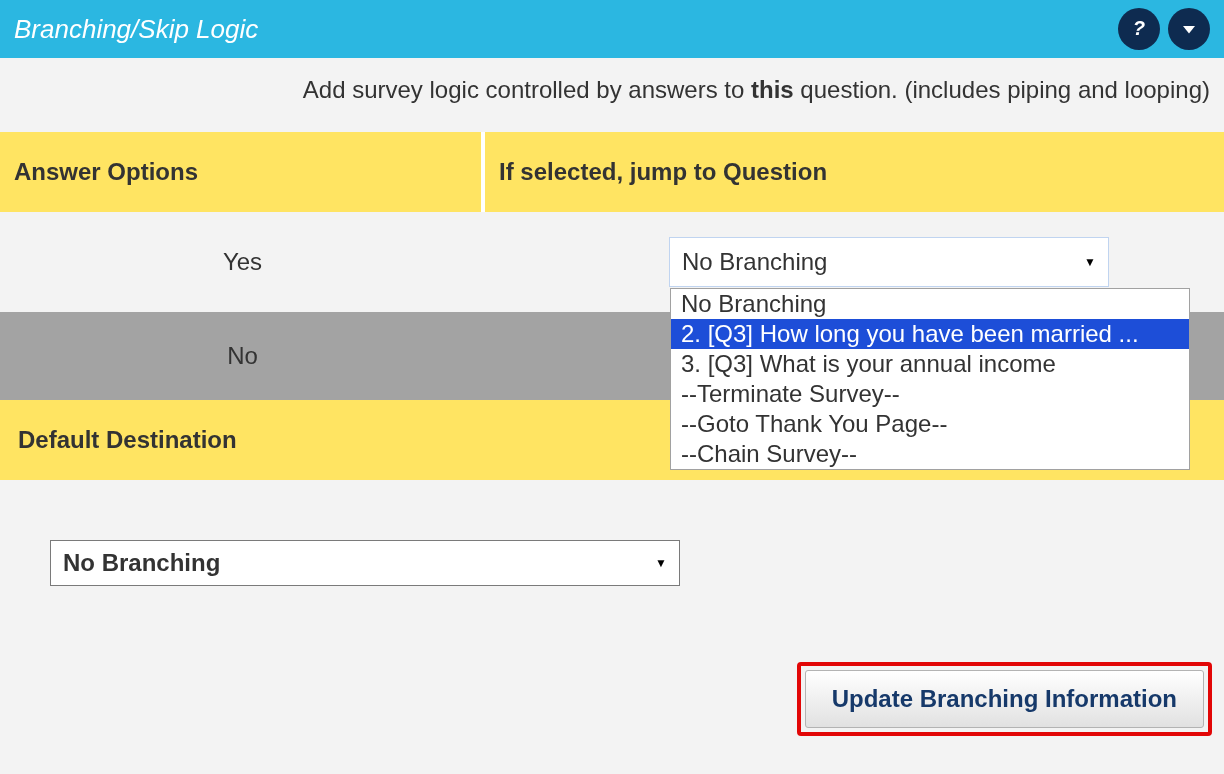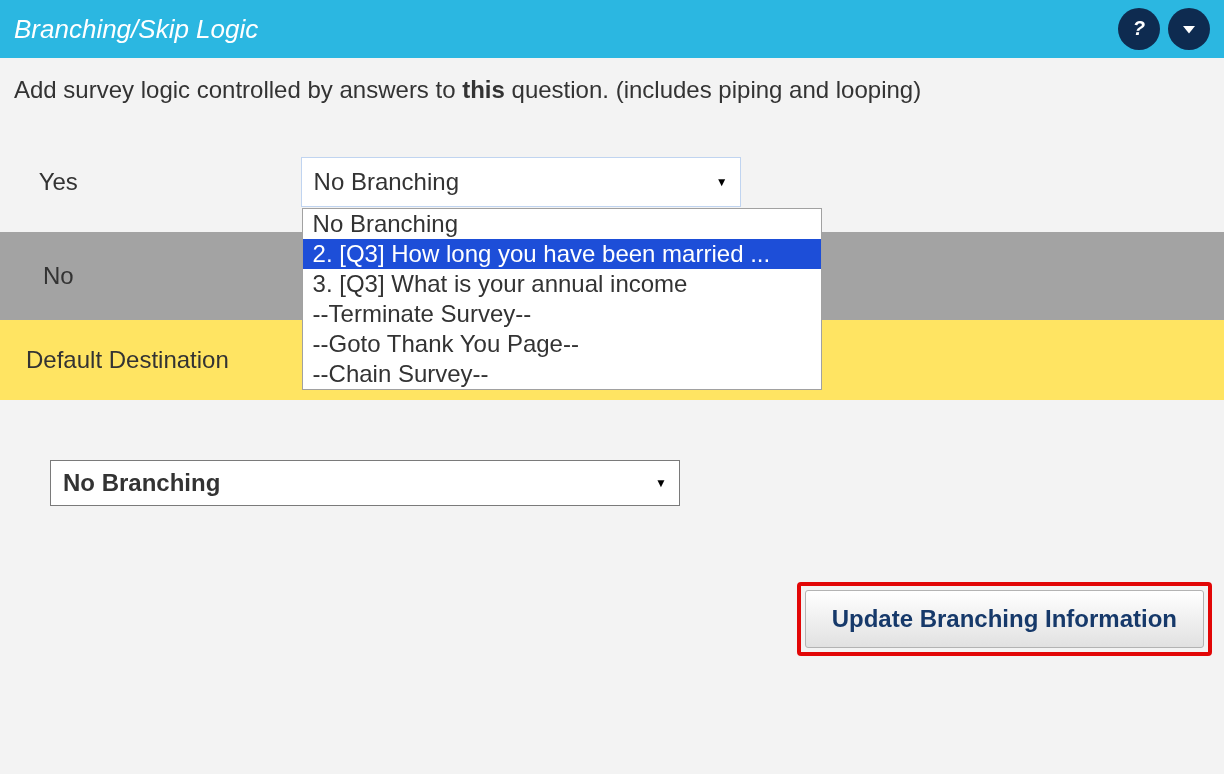--- a/index.html
+++ b/index.html
@@ -37,20 +37,21 @@
       display: flex;
       align-items: center;
       justify-content: center;
       color: #ffffff;
       cursor: pointer;
     }
     .intro {
       padding: 18px 14px 28px 14px;
       font-size: 24px;
       color: #333;
+      text-align: right;
     }
     .intro b { font-weight: 700; }
     table {
       width: 100%;
       border-collapse: collapse;
     }
     .yellow-row {
       background: #ffe462;
     }
     .th-cell {
@@ -113,23 +114,23 @@
       overflow: hidden;
       text-overflow: ellipsis;
       cursor: pointer;
     }
     .dropdown-option.highlight {
       background: #1d4ed8;
       color: #ffffff;
     }
     .section-header {
       background: #ffe462;
-      padding: 26px 26px;
-      font-size: 24px;
-      font-weight: 400;
+      padding: 26px 18px;
+      font-size: 24px;
+      font-weight: 700;
     }
     .default-section {
       padding: 60px 50px 18px 50px;
     }
     .default-label {
       font-size: 23px;
       font-weight: 700;
       margin-bottom: 8px;
     }
     .default-select {
@@ -186,20 +187,24 @@
     </div>
   </div>
 </div>
 
 <div class="intro">
   <span>Add survey logic controlled by answers to </span><b>this</b><span> question. (includes piping and looping)</span>
 </div>
 
 <table>
   <tbody>
+      <tr class="yellow-row">
+    <td class="th-cell th-divider" style="width:485px">Answer Options</td>
+    <td class="th-cell">If selected, jump to Question</td>
+  </tr>
   <tr>
     <td class="row-cell answer-label">Yes</td>
     <td class="row-cell" style="position:relative;padding-top:25px;padding-bottom:25px;">
       <div class="select-fake">
         <span>No Branching</span>
         <span class="select-caret">▼</span>
         <div class="dropdown">
           <div class="dropdown-option">No Branching</div>
           <div class="dropdown-option highlight">2. [Q3] How long you have been married ...</div>
           <div class="dropdown-option">3. [Q3] What is your annual income</div>

